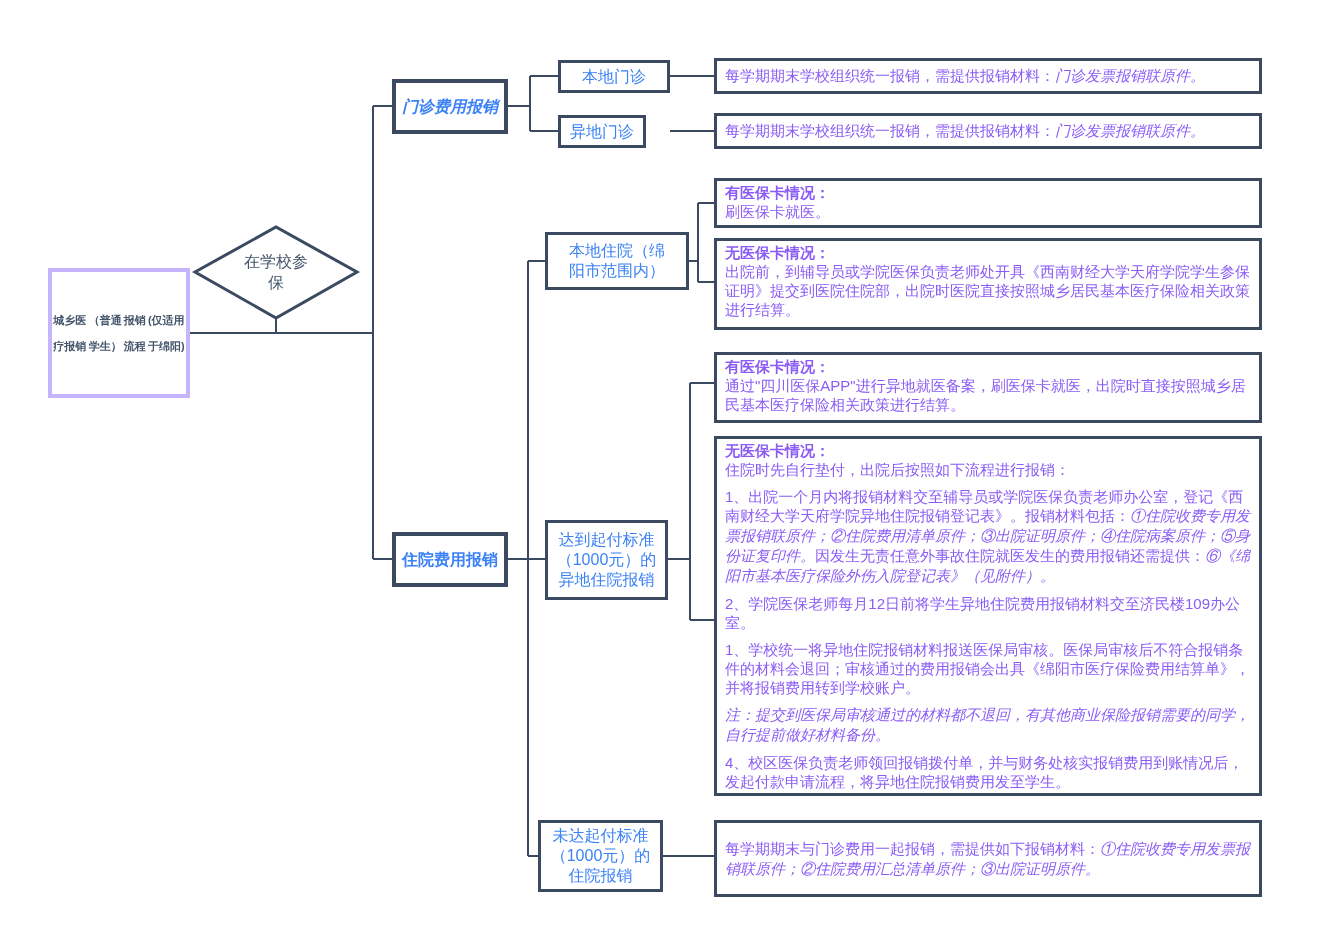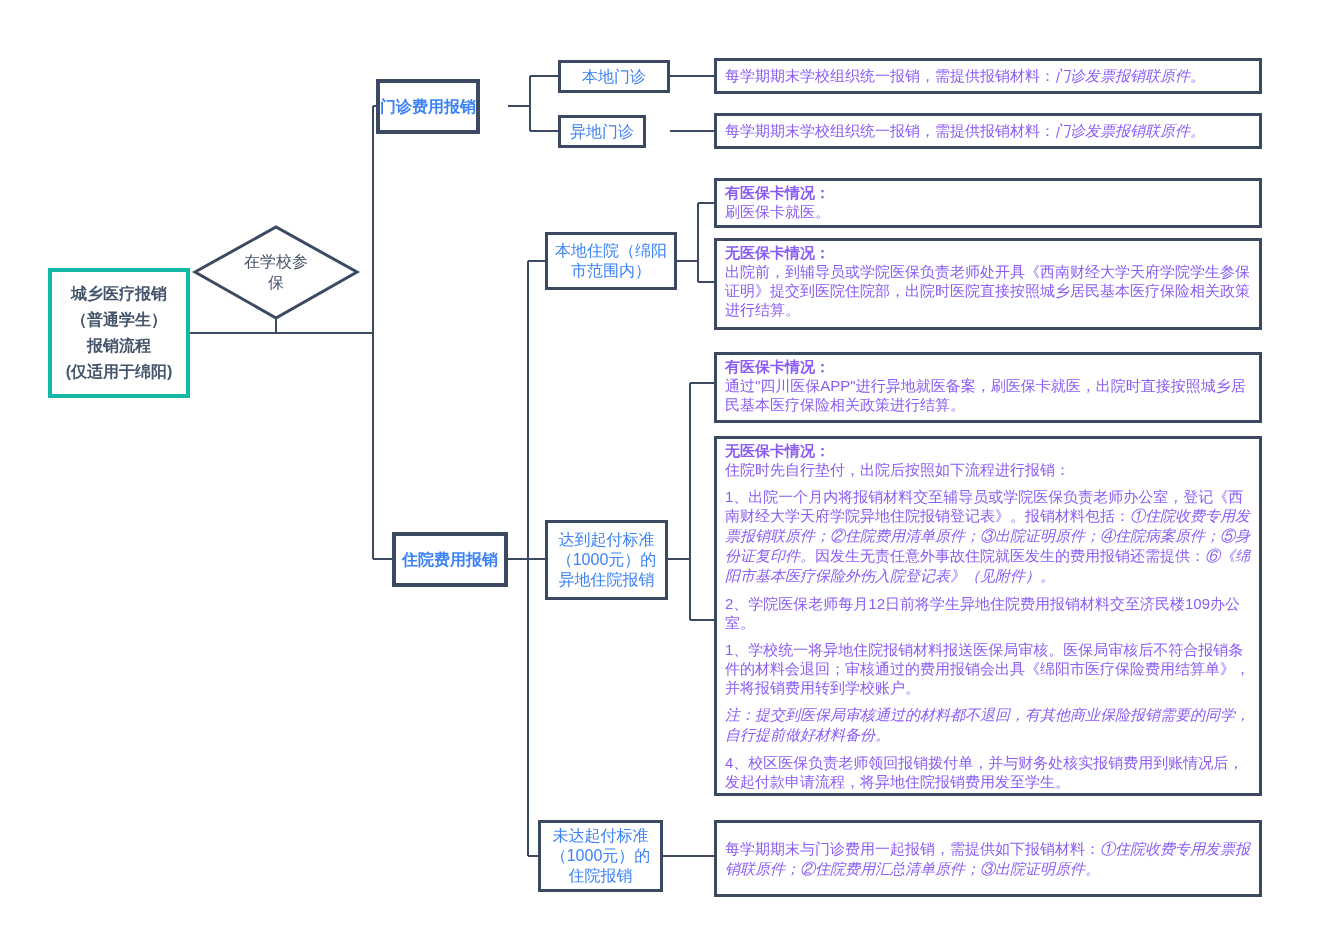--- a/index.html
+++ b/index.html
@@ -10,23 +10,23 @@
   }
   .layer{position:absolute;left:0;top:0;}
   
   .node{
     position:absolute;box-sizing:border-box;background:#fff;
     border:3px solid #3b4961;display:flex;align-items:center;justify-content:center;
     text-align:center;font-size:16px;line-height:20px;color:#3b82f6;
   }
   .node.primary{border-width:4px;font-weight:bold;}
   .root-box{
-    position:absolute;box-sizing:border-box;background:#fff;border:4px solid #14b8a6;
-    display:flex;flex-direction:column;align-items:center;justify-content:center;
-    font-size:16px;font-weight:bold;line-height:26px;text-align:center;
+    position:absolute;box-sizing:border-box;background:#fff;border:4px solid #c4b5fd;
+    display:flex;align-items:center;justify-content:center;
+    font-size:11px;font-weight:bold;line-height:26px;text-align:center;
   }
   .decision-label{
     position:absolute;display:flex;align-items:center;justify-content:center;
     text-align:center;font-size:16px;line-height:21px;
   }
   
   .result{
     position:absolute;box-sizing:border-box;background:#fff;border:3px solid #3b4961;
     padding:2px 8px;font-size:15px;line-height:19px;color:#8b5cf6;
     display:flex;flex-direction:column;justify-content:center;
@@ -52,29 +52,29 @@
 
 <div class="root-box" style="left:48px;top:268px;width:142px;height:130px;">
   <div>城乡医疗报销</div>
   <div>（普通学生）</div>
   <div>报销流程</div>
   <div>(仅适用于绵阳)</div>
 </div>
 
 <div class="decision-label" style="left:239px;top:244px;width:74px;height:56px;">在学校参保</div>
 
-<div class="node primary" style="left:376px;top:79px;width:104px;height:55px;">门诊费用报销</div>
+<div class="node primary" style="left:392px;top:79px;width:116px;height:55px;font-style:italic;">门诊费用报销</div>
 
 <div class="node" style="left:558px;top:60px;width:112px;height:33px;">本地门诊</div>
 
 <div class="node" style="left:558px;top:115px;width:88px;height:33px;">异地门诊</div>
 
 <div class="node primary" style="left:392px;top:532px;width:116px;height:55px;text-align:right;">住院费用报销</div>
 
-<div class="node" style="left:545px;top:232px;width:132px;height:58px;padding:0 4px;">本地住院（绵阳市范围内）</div>
+<div class="node" style="left:545px;top:232px;width:144px;height:58px;padding:0 20px;">本地住院（绵阳市范围内）</div>
 
 <div class="node" style="left:545px;top:520px;width:123px;height:80px;padding:0 4px;">达到起付标准（1000元）的异地住院报销</div>
 
 <div class="node" style="left:538px;top:820px;width:125px;height:72px;padding:0 4px;">未达起付标准（1000元）的住院报销</div>
 
 <div class="result" style="left:714px;top:58px;width:548px;height:36px;">
   <div>
       <div class="para"><span>每学期期末学校组织统一报销，需提供报销材料：</span><span class="kai">门诊发票报销联原件。</span></div>
     </div>
 </div>

